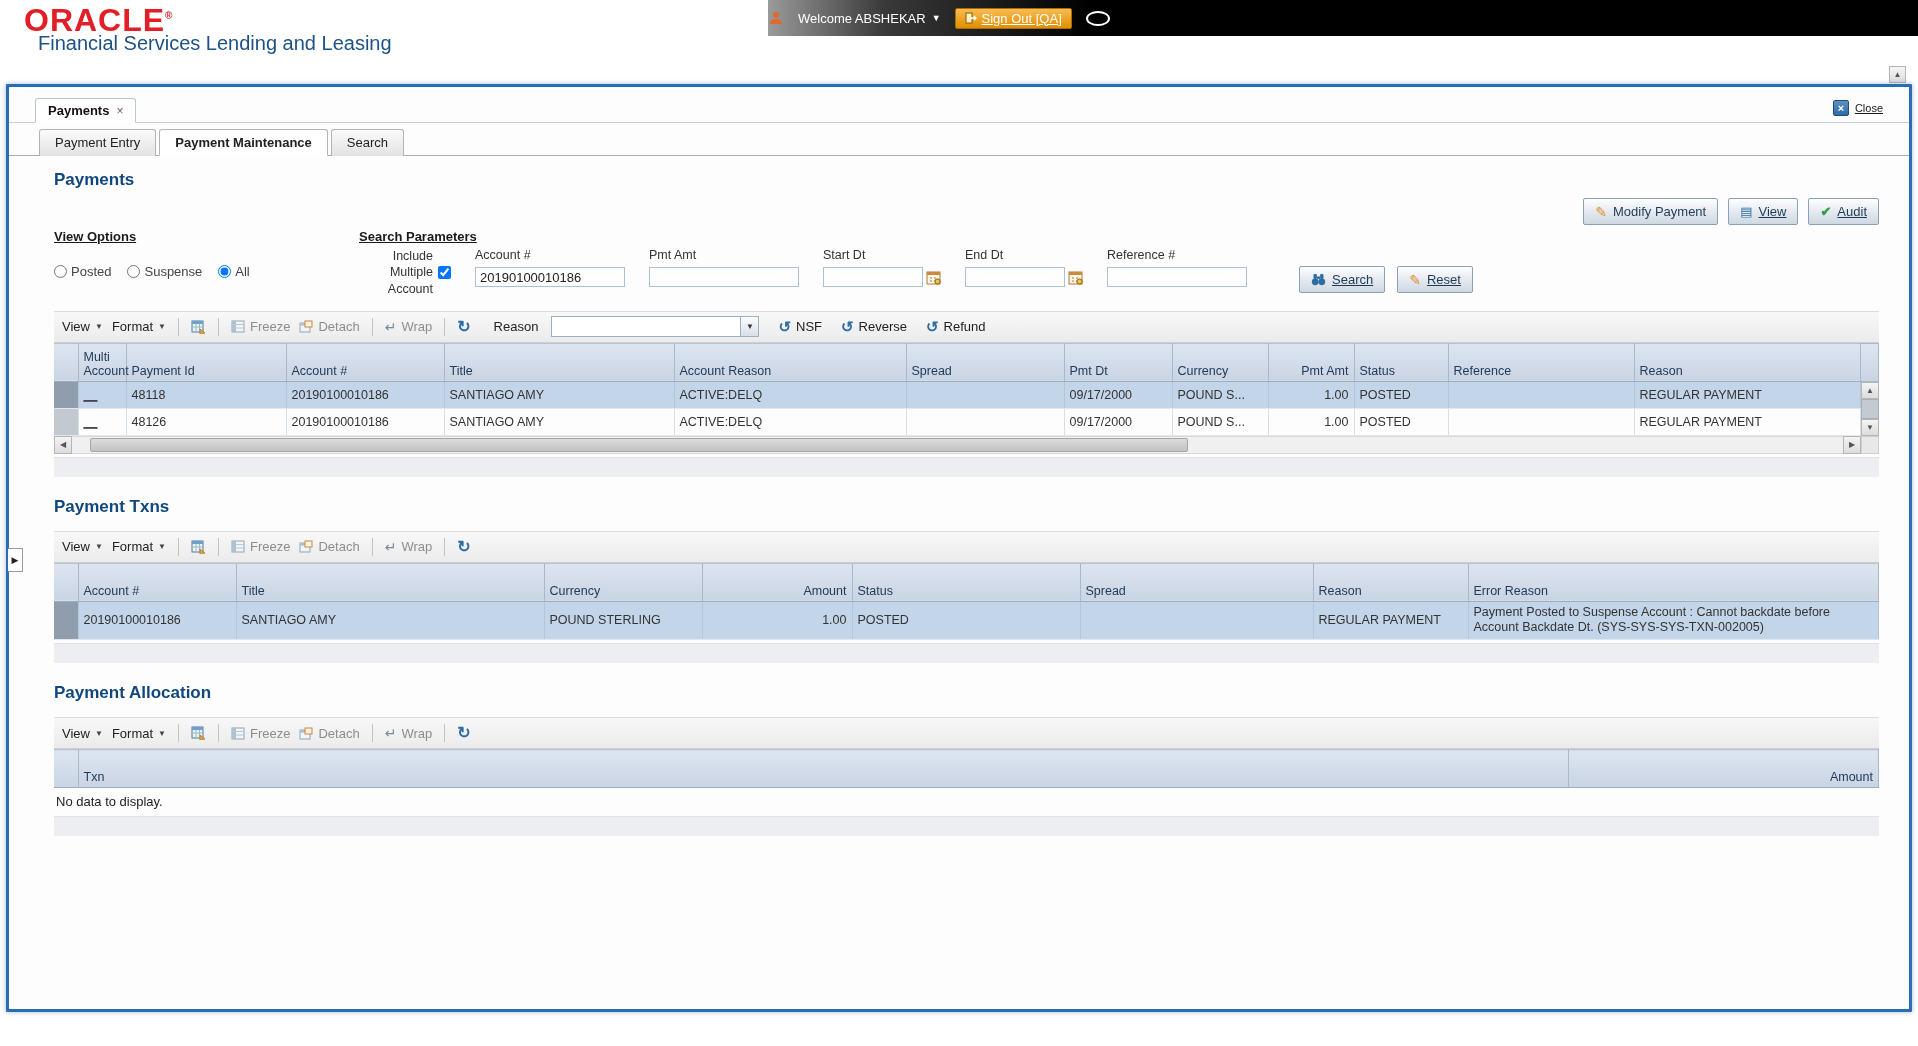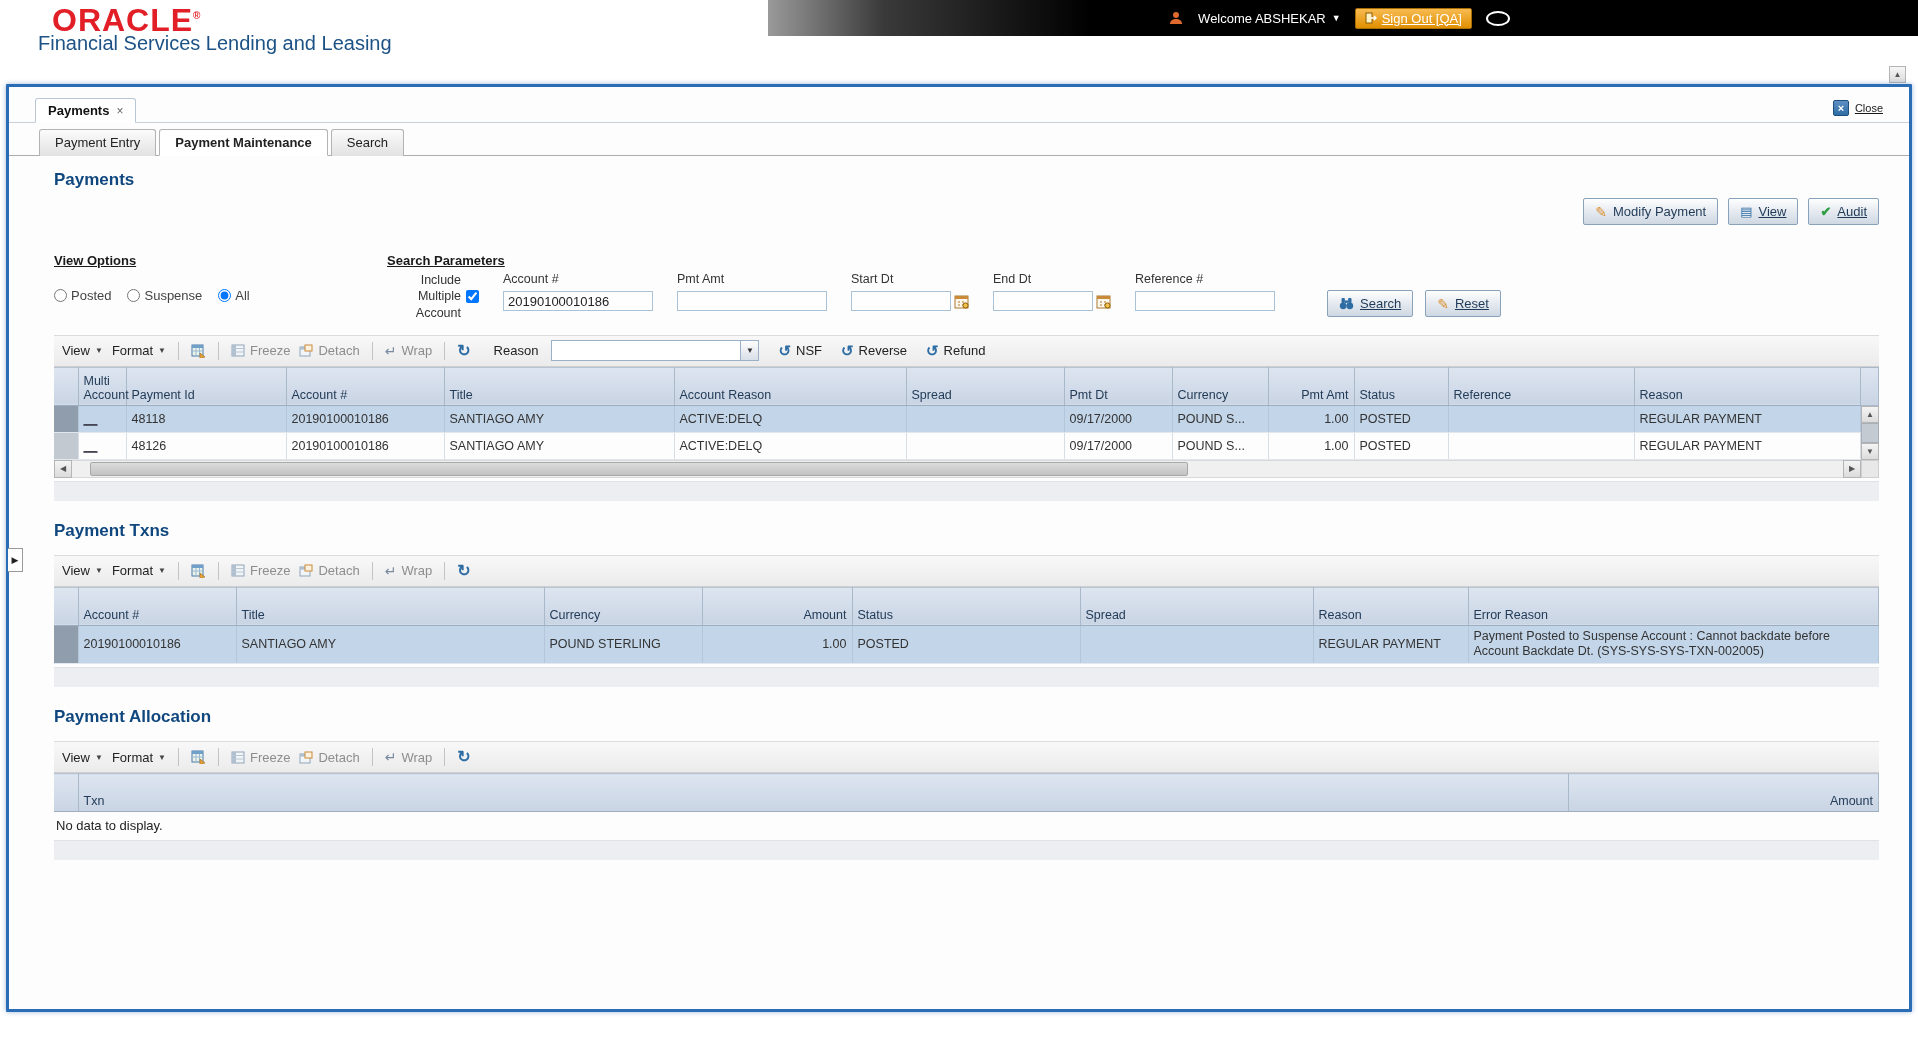--- a/index.html
+++ b/index.html
@@ -3,26 +3,26 @@
 <meta charset="utf-8">
 <style>
   * { margin:0; padding:0; box-sizing:border-box; }
   html,body { width:1918px; height:1046px; overflow:hidden; background:#fff;
               font-family:"Liberation Sans", sans-serif; color:#333; }
   .page { position:relative; width:1918px; height:1046px; background:#fff; }
 
   
   .banner { position:relative; height:64px; background:#fff; }
   .brand { position:absolute; left:24px; top:2px; font-size:32px; font-weight:bold;
-           color:#e21f26; letter-spacing:1px;margin-left:28px; }
+           color:#e21f26; letter-spacing:1px; }
   .brand sup { font-size:10px; }
   .product { position:absolute; left:38px; top:32px; font-size:20px; font-weight:normal; color:#1c5285; }
   .blackbar { position:absolute; right:0; top:0; width:1150px; height:36px;
               background:linear-gradient(to right,#9a9a9a 0,#3a3a3a 10%,#000 28%);
-              display:flex; align-items:center; justify-content:center; gap:14px; padding-right:14px;padding-left:6px; }
+              display:flex; align-items:center; justify-content:flex-start; gap:14px; padding-right:14px; }
   .welcome { color:#fff; font-size:13px; display:flex; align-items:center; gap:6px; }
   .caret { font-size:9px; color:#fff; }
   .signout-btn { display:inline-flex; align-items:center; gap:5px; padding:2px 9px;
                  background:linear-gradient(#f8bb52,#e08f00); border:1px solid #a86e00;
                  border-radius:2px; color:#fff; font-size:13px; text-decoration:underline; cursor:pointer; }
   .oval { width:24px; height:15px; border:2px solid #fff; border-radius:50%; }
 
   .scroll-up { position:absolute; right:12px; top:66px; width:17px; height:17px;
                background:linear-gradient(#f6f6f6,#dcdcdc); border:1px solid #b5b5b5;
                font-size:8px; color:#555; display:flex; align-items:center; justify-content:center; }
@@ -58,21 +58,21 @@
   .btn { display:inline-flex; align-items:center; gap:6px; padding:3px 11px; height:27px;
          background:linear-gradient(#fefefe,#e3e8ef 55%,#cfd8e2); border:1px solid #89a2bb;
          border-radius:2px; font-size:13px; color:#1f3a57; cursor:pointer; white-space:nowrap; }
   .btn .u { text-decoration:underline; }
   .ico { font-style:normal; line-height:1; }
   .ico-pencil { color:#d98b27; font-size:14px; }
   .ico-list { color:#2e6da4; font-size:13px; }
   .ico-check { color:#2f9e44; font-size:13px; font-weight:bold; }
 
   
-  .options-row { display:flex; margin-top:28px;gap:28px; }
+  .options-row { display:flex; margin-top:4px; }
   .view-options { width:305px; }
   .group-title { font-size:13px; font-weight:bold; color:#1a1a1a; text-decoration:underline; }
   .radios { margin-top:20px; display:flex; align-items:center; gap:16px; font-size:13px; color:#444; }
   .radios label { display:flex; align-items:center; gap:4px; }
 
   .search-params { flex:1; }
   .sp-row { display:flex; align-items:flex-start; gap:24px; margin-top:4px; }
   .include { display:flex; gap:5px; justify-content:flex-end; width:92px; }
   .include-label { width:58px; text-align:right; font-size:12.5px; line-height:1.3; color:#333; }
   .field { display:flex; flex-direction:column; gap:5px; }

